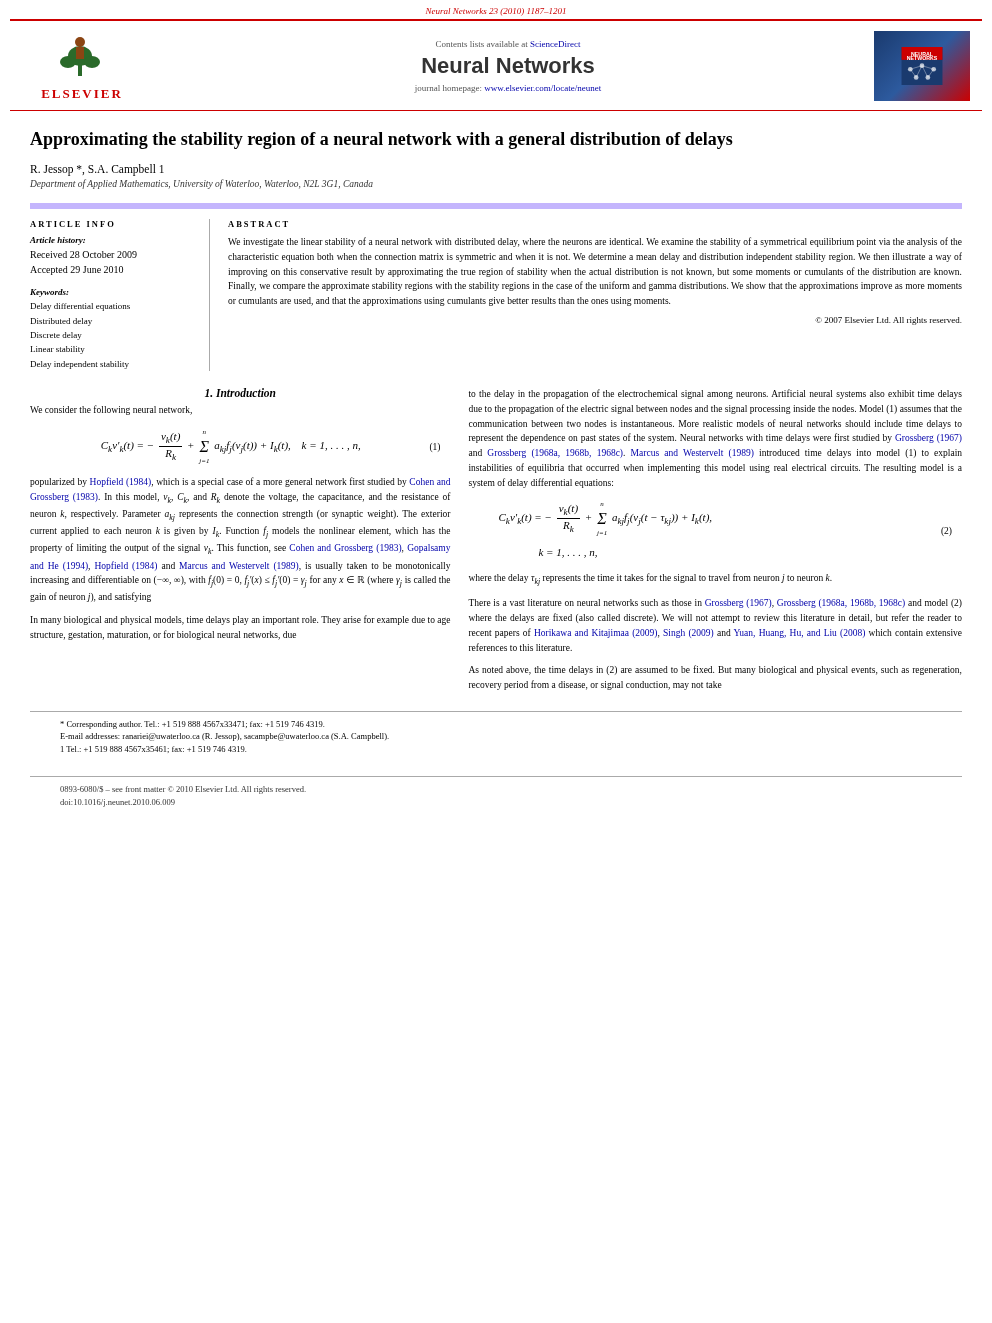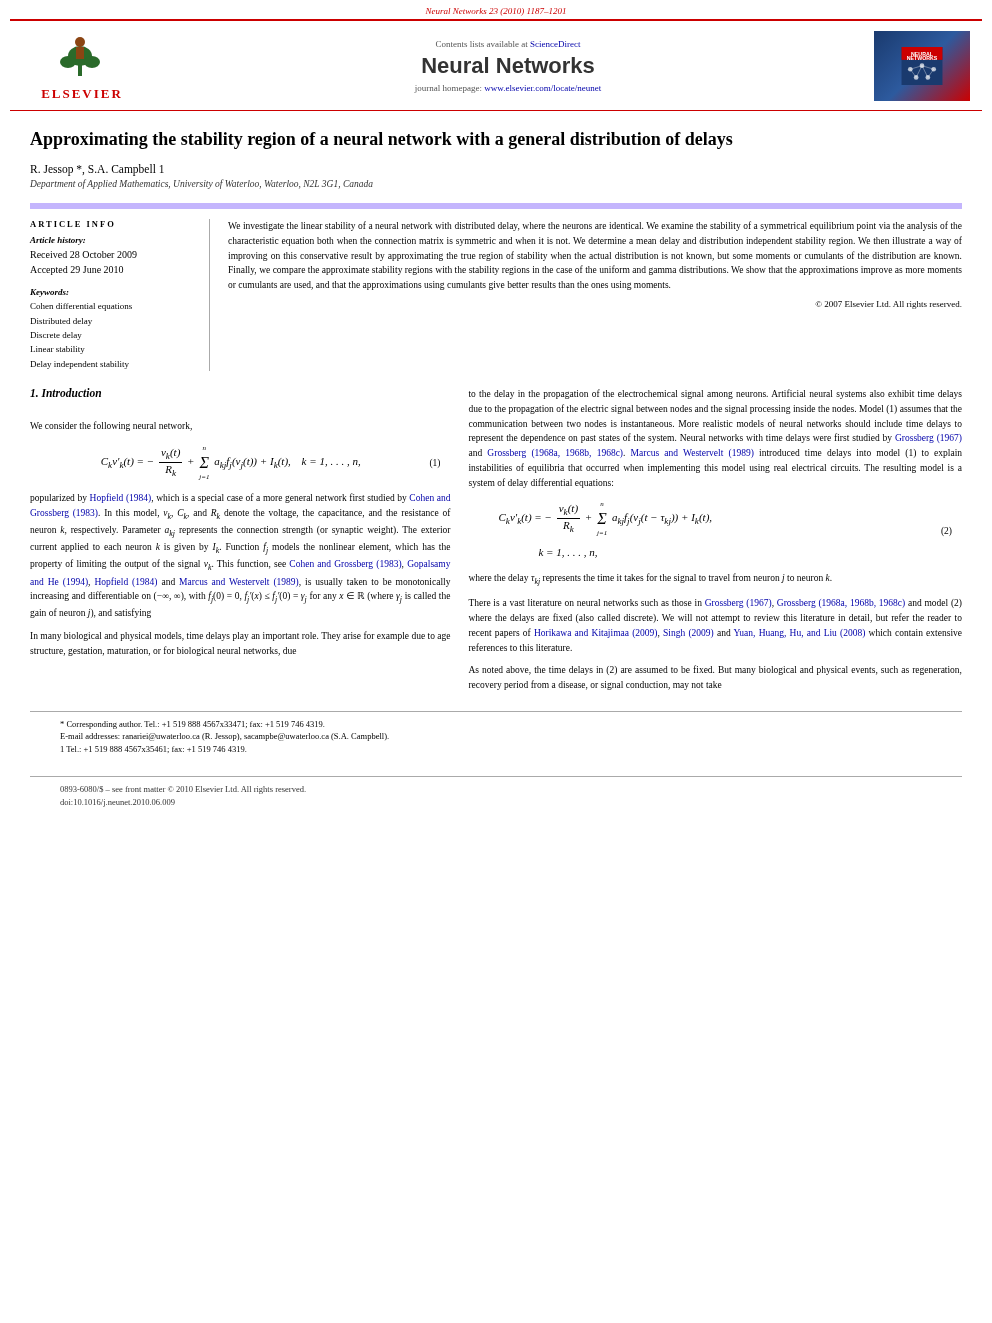--- a/index.html
+++ b/index.html
@@ -186,22 +186,23 @@
     }
     .body-col-right {
       width: 54%;
     }
 
     
     .section-heading {
       font-size: 11.5px;
       font-weight: bold;
       font-style: italic;
-      margin-bottom: 20px;
-      color: #000;
+      margin-bottom: 4px;
+      color: #000;
+      text-align: center;
     }
 
     
     .body-text {
       font-size: 9.5px;
       line-height: 1.55;
       color: #000;
       text-align: justify;
       margin-bottom: 8px;
     }
@@ -357,29 +358,30 @@
 
     <div class="col-left">
       <div class="section-label">ARTICLE  INFO</div>
 
       <div class="info-subsection-label">Article history:</div>
       <div class="info-text">Received 28 October 2009</div>
       <div class="info-text">Accepted 29 June 2010</div>
 
       <div class="info-subsection-label" style="margin-top:10px;">Keywords:</div>
       <div class="keywords-list">
-        <div>Cohen differential equations</div>
+        <div>Delay differential equations</div>
         <div>Distributed delay</div>
         <div>Discrete delay</div>
         <div>Linear stability</div>
         <div>Delay independent stability</div>
       </div>
     </div>
 
     <div class="col-right">
+      <div class="section-label">ABSTRACT</div>
       <div class="abstract-text">We investigate the linear stability of a neural network with distributed delay, where the neurons are identical. We examine the stability of a symmetrical equilibrium point via the analysis of the characteristic equation both when the connection matrix is symmetric and when it is not. We determine a mean delay and distribution independent stability region. We then illustrate a way of improving on this conservative result by approximating the true region of stability when the actual distribution is not known, but some moments or cumulants of the distribution are known. Finally, we compare the approximate stability regions with the stability regions in the case of the uniform and gamma distributions. We show that the approximations improve as more moments or cumulants are used, and that the approximations using cumulants give better results than the ones using moments.</div>
       <div class="copyright-line">© 2007 Elsevier Ltd. All rights reserved.</div>
     </div>
   </div>
 
   <div class="body-two-col">
 
     <div class="body-col-left">
       <div class="section-heading">1. Introduction</div>
 

